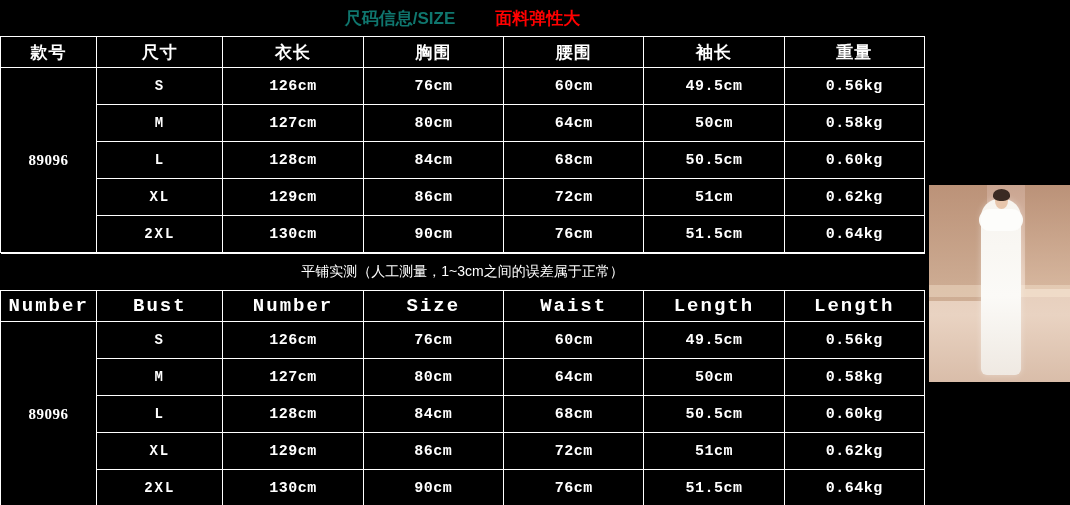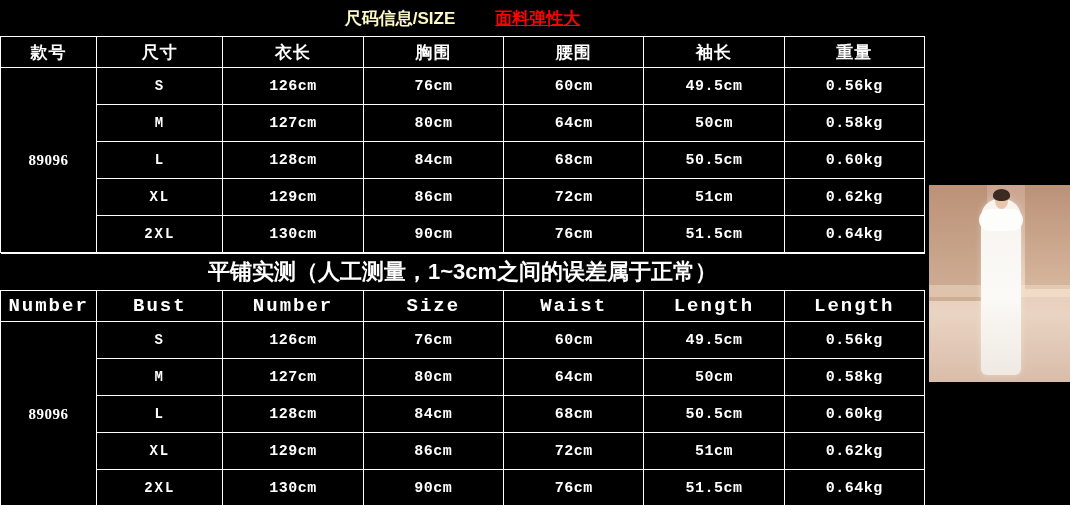--- a/index.html
+++ b/index.html
@@ -51,27 +51,26 @@
   }
   .title-inner {
     display: flex;
     justify-content: center;
     align-items: center;
     gap: 40px;
   }
   .title-cn {
     font-size: 17px;
     font-weight: bold;
-    color: #fef9c3;
+    color: #0f766e;
   }
   .title-red {
     font-size: 17px;
     font-weight: bold;
     color: #ff0000;
-    text-decoration: underline;
   }
 
   
   .hdr-cn td {
     height: 30px;
     font-size: 17px;
     letter-spacing: 1px;
     margin-top: 32px;
   }
   .hdr-en td {
@@ -93,22 +92,22 @@
     letter-spacing: 2px;
   }
   td.numcell {
     font-size: 15px;
     font-family: Liberation Serif, serif;
   }
 
   
   .note-row td {
     height: 36px;
-    font-size: 22px;
-    font-weight: bold;
+    font-size: 14px;
+    font-weight: normal;
     border-left: none;
     border-right: none;
   }
 
   
   .photo {
     position: absolute;
     left: 929px;
     top: 185px;
     width: 141px;

